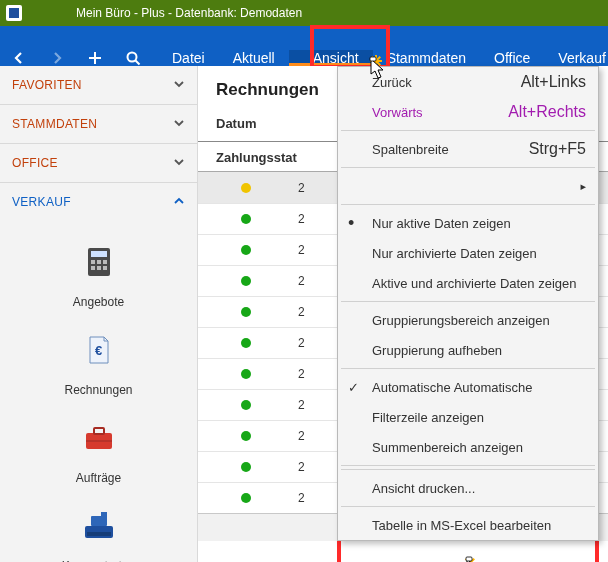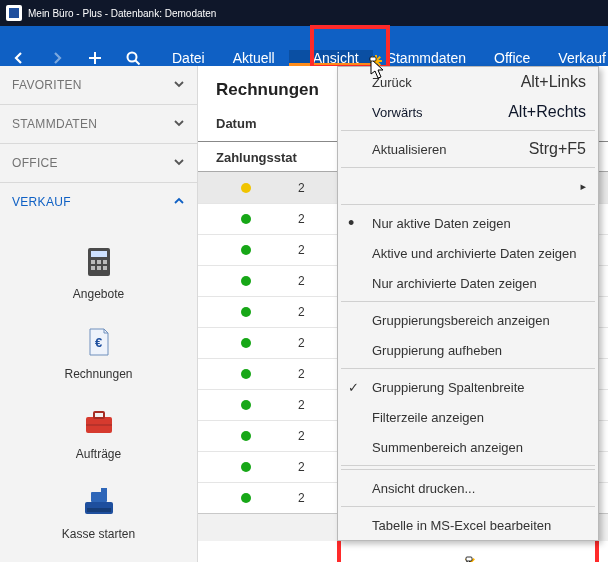--- a/index.html
+++ b/index.html
@@ -1,44 +1,44 @@
 <!DOCTYPE html>
 <html><head>
 <meta charset="utf-8">
 <style>
   * { box-sizing: border-box; margin: 0; padding: 0; font-family: "Segoe UI", Tahoma, Arial, sans-serif; }
   body { width: 608px; height: 562px; overflow: hidden; background: #fff; font-size: 13px; color: #333; }
 
   
-  .titlebar { height: 26px; background: #0f172a; color: #fff; display: flex; align-items: center; padding: 0 6px; font-size: 10px; }
+  .titlebar { height: 26px; background: #4d7c0f; color: #fff; display: flex; align-items: center; padding: 0 6px; font-size: 12px; gap: 48px; }
   .titlebar .app-icon { width: 16px; height: 16px; background: #fff; border-radius: 2px; margin-right: 6px; position: relative; }
   .titlebar .app-icon::after { content:""; position:absolute; inset:3px; background:#1e4f9e; }
 
   
   .toolbar { height: 40px; background: #0f60c4; display: flex; align-items: flex-end; color: #fff; }
   .tool-seg { display:flex; align-items:center; }
   .tool-btn { width: 38px; display:flex; align-items:center; justify-content:center; font-size:18px; cursor:default; }
   .tool-btn svg { stroke:#fff; }
   .menu-sep { width: 10px; }
   .menu-items { display:flex; align-items:stretch; margin-left:6px; }
   .menu-item { padding: 0 14px; display:flex; align-items:center; font-size:14px; position:relative; }
   .menu-item.active { background:#0a4fa3;padding-left:24px; }
   .menu-item.active::after { content:""; position:absolute; left:0; right:0; bottom:0; height:3px; background:#ff8c1a; }
   .highlight-red { position:absolute; border:4px solid #ff2a2a; pointer-events:none; }
 
   
   .body { display:flex; height: calc(562px - 26px - 40px); }
   .sidebar { width: 198px; background:#f3f3f3; border-right:1px solid #d9d9d9; }
   .side-section { border-bottom:1px solid #d9d9d9; }
-  .side-header { height:38px; display:flex; align-items:center; justify-content:space-between; padding:0 12px; font-size:12px; letter-spacing:0.3px; color:#737373; }
+  .side-header { height:38px; display:flex; align-items:center; justify-content:space-between; padding:0 12px; font-size:12px; letter-spacing:0.3px; color:#c2410c; }
   .side-header.sel { color:#0f60c4; }
   .chev { font-size:13px; color:#555; }
   .chev.sel { color:#0f60c4; }
   .side-tiles { padding: 10px 0 2px; }
-  .tile { display:flex; flex-direction:column; align-items:center; gap:8px; margin: 14px 0 24px; font-size:12px; }
+  .tile { display:flex; flex-direction:column; align-items:center; gap:16px; margin: 14px 0 24px; font-size:12px; }
   .tile .ico { width:38px; height:34px; display:flex; align-items:center; justify-content:center; }
 
   
   .content { flex:1; background:#fff; position:relative; }
   .sec-title { padding:14px 0 10px 18px; font-size:17px; font-weight:600; color:#222; }
   .row-label { padding:6px 0 6px 18px; font-size:13px; font-weight:600; color:#333; }
   .filter-hr { height:1px; background:#888; margin-top:4px; }
   .col-head { padding:8px 0 6px 18px; font-size:13px; font-weight:600; border-bottom:1px solid #a9a9a9; background:#fff; }
   .data-row { height:31px; border-top:1px solid #e5e5e5; display:flex; align-items:center; }
   .data-row:first-of-type { border-top:none; }
@@ -46,21 +46,21 @@
   .data-row .cell-status { width:96px; display:flex; justify-content:center; }
   .data-row .cell-date { padding-left:4px; font-size:12px; color:#333; }
   .dot { width:10px; height:10px; border-radius:50%; }
   .dot.y { background:#f0c400; }
   .dot.g { background:#17a717; }
   .foot-row { height:28px; background:#f1f1f1; border-top:1px solid #c8c8c8; }
 
   
   .dropdown { position:absolute; top:0; right:9px; width:262px; background:#f4f4f4; border:1px solid #b9b9b9; box-shadow:3px 3px 6px rgba(0,0,0,.25); z-index:20; }
   .dd-item { height:30px; display:flex; align-items:center; padding:0 12px 0 34px; font-size:13px; position:relative; }
-  .dd-item.disabled { color:#0f172a;text-align:center; }
+  .dd-item.disabled { color:#a21caf;text-align:center; }
   .dd-item .rshort { margin-left:auto; font-size:16px; }
   .dd-item .rarrow { margin-left:auto; font-size:11px; }
   .dd-item .mark { position:absolute; left:10px; }
   .dd-sep { height:1px; background:#d0d0d0; margin:3px 3px; }
 
   
   .cursor { position:absolute; width:24px; height:28px; z-index:60; pointer-events:none; }
   .burst { position:absolute; width:26px; height:26px; z-index:55; pointer-events:none; }
   .burst span { position:absolute; left:50%; top:50%; width:2px; height:8px; background:#ffb400; transform-origin:center -2px; }
 
@@ -276,49 +276,49 @@
         <div class="dd-item">
           <span>Zurück</span>
           <span class="rshort">Alt+Links</span>
         </div>
         <div class="dd-item disabled">
           <span>Vorwärts</span>
           <span class="rshort">Alt+Rechts</span>
         </div>
         <div class="dd-sep"></div>
         <div class="dd-item">
-          <span>Aktualisieren</span>
+          <span>Spaltenbreite</span>
           <span class="rshort">Strg+F5</span>
         </div>
         <div class="dd-sep"></div>
         <div class="dd-item">
           <span class="rarrow">▸</span>
         </div>
         <div class="dd-sep"></div>
         <div class="dd-item">
           <span class="mark" style="font-size: 18px;">•</span>
           <span>Nur aktive Daten zeigen</span>
         </div>
         <div class="dd-item">
+          <span>Nur archivierte Daten zeigen</span>
+        </div>
+        <div class="dd-item">
           <span>Aktive und archivierte Daten zeigen</span>
         </div>
-        <div class="dd-item">
-          <span>Nur archivierte Daten zeigen</span>
-        </div>
         <div class="dd-sep"></div>
         <div class="dd-item">
           <span>Gruppierungsbereich anzeigen</span>
         </div>
         <div class="dd-item">
           <span>Gruppierung aufheben</span>
         </div>
         <div class="dd-sep"></div>
         <div class="dd-item">
           <span class="mark">✓</span>
-          <span>Gruppierung Spaltenbreite</span>
+          <span>Automatische Automatische</span>
         </div>
         <div class="dd-item">
           <span>Filterzeile anzeigen</span>
         </div>
         <div class="dd-item">
           <span>Summenbereich anzeigen</span>
         </div>
         <div class="dd-sep"></div>
         <div class="dd-sep"></div>
         <div class="dd-item">

